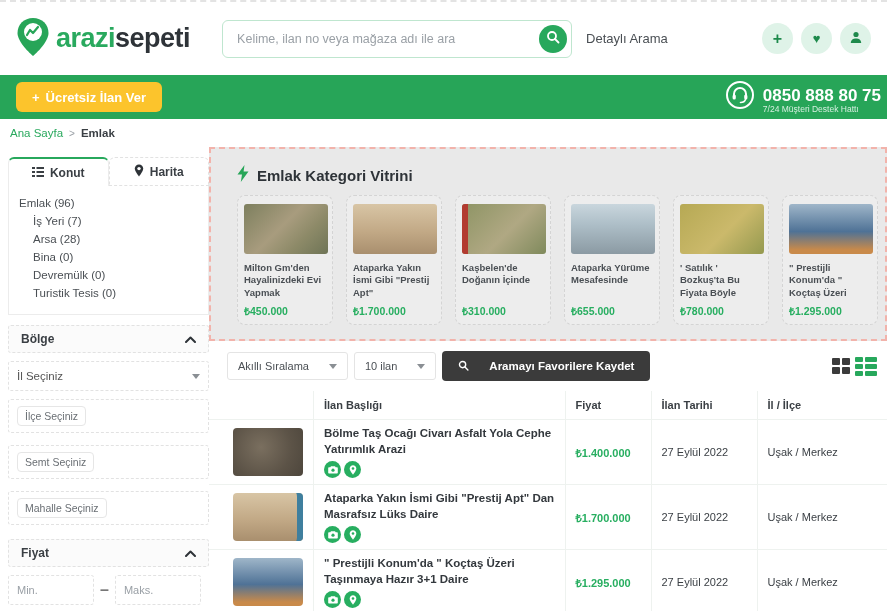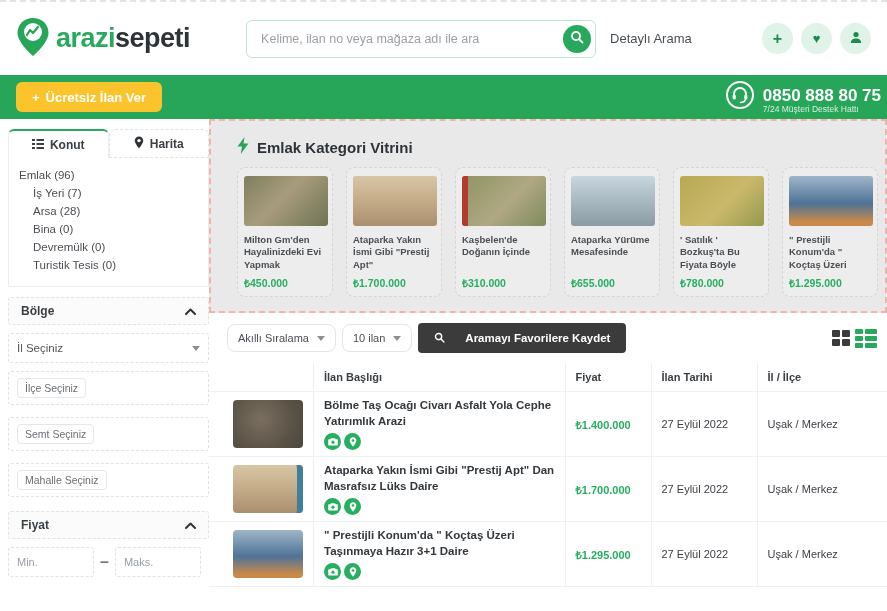--- a/index.html
+++ b/index.html
@@ -6,21 +6,21 @@
   html,body { width:887px; height:611px; overflow:hidden; background:#fff;
     font-family:"Liberation Sans", sans-serif; color:#3a3f44; }
   .page { width:887px; height:611px; position:relative; border-top:2px dashed #e3e3e3; }
 
   
   .header { height:73px; display:flex; align-items:center; padding:0 16px; background:#fff; }
   .logo { display:flex; align-items:center; gap:6px; cursor:pointer; }
   .logo-text { font-size:27px; font-weight:bold; letter-spacing:-0.5px; }
   .logo-text .g { color:#29a95e; }
   .logo-text .d { color:#2e3338; }
-  .search-wrap { margin-left:56px; position:relative; width:350px;border-radius:9px; }
+  .search-wrap { margin-left:32px; position:relative; width:350px;border-radius:9px; }
   .search-input { width:350px; height:38px; border:1px solid #bfe6cf; border-radius:6px;
     padding:0 46px 0 14px; font-size:12.5px; color:#555; outline:none;
     font-family:"Liberation Sans", sans-serif; }
   .search-input::placeholder { color:#9aa0a6; }
   .search-btn { position:absolute; right:5px; top:5px; width:28px; height:28px; border:none;
     border-radius:50%; background:#27a85c; display:flex; align-items:center; justify-content:center; cursor:pointer; }
   .detayli { margin-left:14px; font-size:13px; color:#4a4f54; cursor:pointer; }
   .header-actions { margin-left:auto; display:flex; gap:8px; }
   .round-btn { width:31px; height:31px; border-radius:50%; background:#dff3e8; border:none;
     display:flex; align-items:center; justify-content:center; cursor:pointer; color:#1e8a4c;
@@ -83,22 +83,22 @@
   .card-price { font-size:10.5px; font-weight:bold; color:#27ae60; margin-top:4px; }
   .t1 { background:linear-gradient(135deg,#7d7f5e 0%,#a89c7e 45%,#8d8a68 70%,#6e7456 100%); }
   .t2 { background:linear-gradient(180deg,#d8c5a5 0%,#c2a986 55%,#a98f6e 100%); }
   .t3 { background:linear-gradient(135deg,#8d9464 0%,#b0a883 55%,#7f8a5c 100%); box-shadow:inset 14px 0 0 -8px #b23b30; }
   .t4 { background:linear-gradient(180deg,#c9d6dd 0%,#aebfc8 40%,#8b9aa3 100%); }
   .t5 { background:linear-gradient(135deg,#b6a954 0%,#cbb96b 55%,#94994f 100%); }
   .t6 { background:linear-gradient(180deg,#9fb6c9 0%,#4f7296 55%,#c98a4a 92%); }
 
   
   .toolbar { display:flex; align-items:center; gap:6px; padding:10px 10px 10px 18px; }
-  .tool-select { height:28px; background:#fff; border:1px solid #e4e4e4; border-radius:8px;
-    display:flex; align-items:center; gap:8px; padding:0 10px; font-size:11px; color:#4a4f54; cursor:pointer; }
+  .tool-select { height:28px; background:#fff; border:1px solid #e4e4e4; border-radius:3px;
+    display:flex; align-items:center; gap:20px; padding:0 10px; font-size:11px; color:#4a4f54; cursor:pointer; }
   .save-btn { height:30px; background:#3b3b3b; color:#fff; border:none; border-radius:4px;
     display:flex; align-items:center; gap:20px; padding:0 16px; font-size:11.5px; font-weight:bold; cursor:pointer;
     font-family:"Liberation Sans", sans-serif; }
   .view-toggles { margin-left:auto; display:flex; gap:5px; align-items:center; }
   .grid-icon { display:grid; grid-template-columns:8px 8px; grid-template-rows:7px 7px; gap:2px; cursor:pointer; }
   .grid-icon div { background:#3b3b3b; border-radius:1px; }
   .list-icon { display:flex; flex-direction:column; gap:2px; cursor:pointer; }
   .list-icon .row { display:flex; gap:2px; }
   .list-icon .a { width:8px; height:5px; background:#27a85c; border-radius:1px; }
   .list-icon .b { width:12px; height:5px; background:#27a85c; border-radius:1px; }
@@ -186,20 +186,25 @@
           <path d="M20.5 19.5 q-1 3 -5 3" fill="none" stroke="#fff" stroke-width="1.6" stroke-linecap="round"></path>
         </svg>
       </span>
       <span>
         <div class="hotline-num">0850 888 80 75</div>
         <div class="hotline-sub">7/24 Müşteri Destek Hattı</div>
       </span>
     </div>
   </div>
 
+  <div class="breadcrumb">
+    <span class="bc-home">Ana Sayfa</span>
+    <span class="bc-sep">&gt;</span>
+    <span class="bc-cur">Emlak</span>
+  </div>
 
   <div class="content">
 
     <div class="sidebar">
       <div class="tabs">
         <div class="tab active">
           <span>
             <svg width="12" height="10" viewBox="0 0 12 10">
               <rect x="0" y="0" width="3" height="2" fill="#3a3f44"></rect>
                 <rect x="4.5" y="0" width="7.5" height="2" fill="#3a3f44"></rect>

